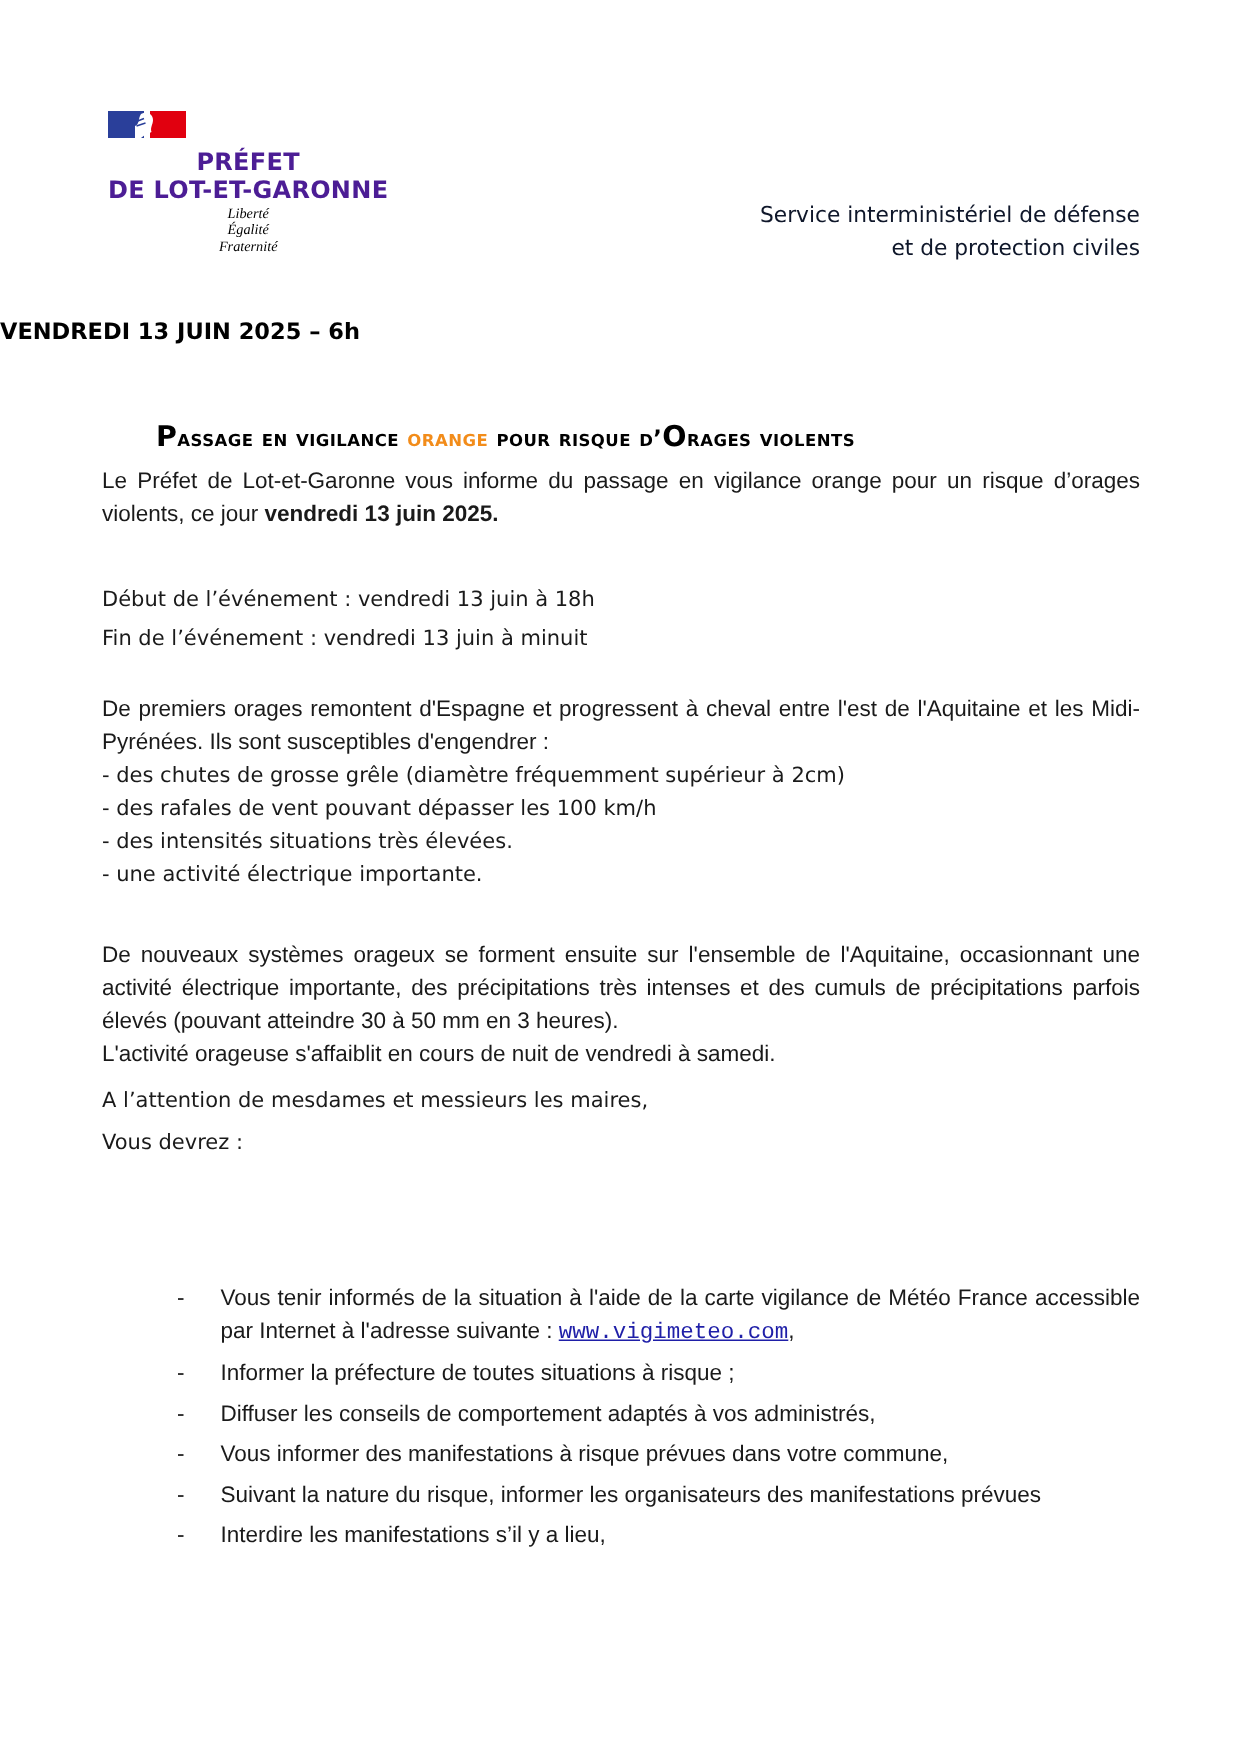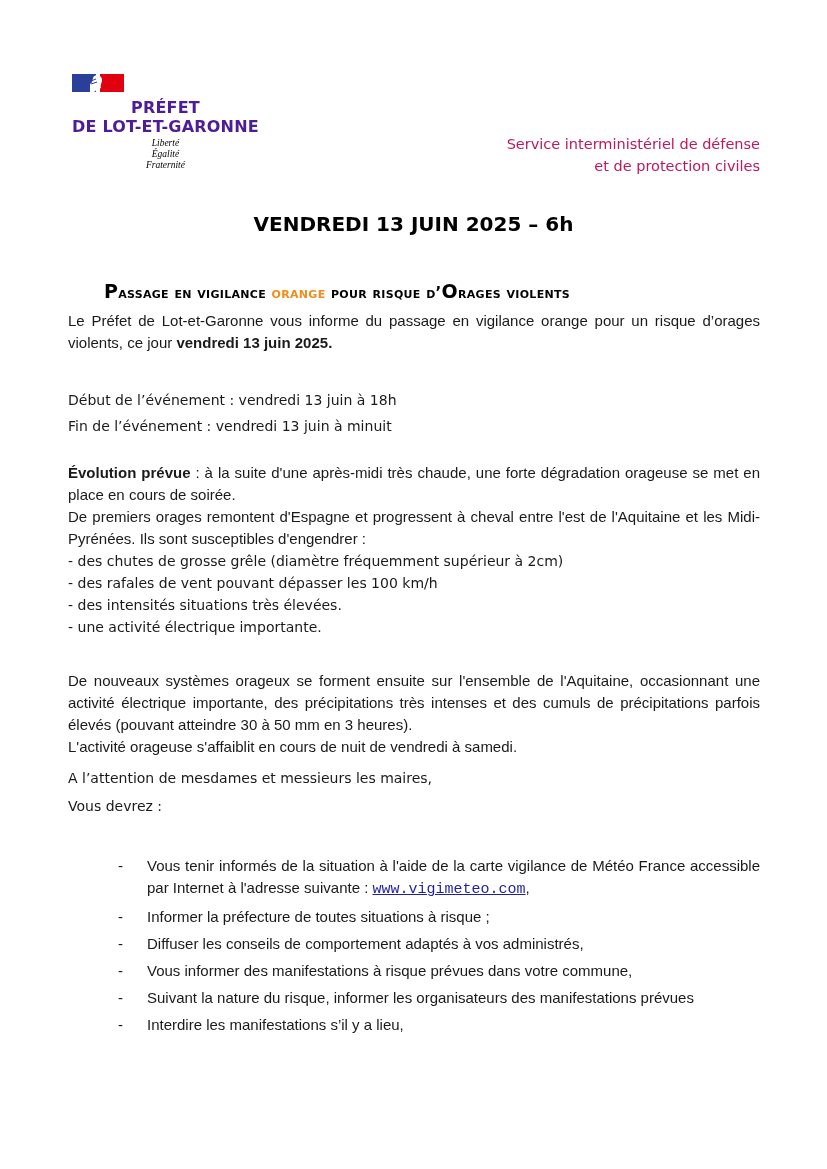--- a/index.html
+++ b/index.html
@@ -9,23 +9,23 @@
     .flag { width: 52px; height: 18px; display: flex; position: relative; }
     .flag .blue { width: 24px; height: 18px; background: #2a3f9a; }
     .flag .gap { width: 4px; height: 18px; background: #ffffff; }
     .flag .red { width: 24px; height: 18px; background: #e1000f; }
     .flag .marianne { position: absolute; left: 18px; top: 0; width: 16px; height: 18px; }
     .logo-title { margin-top: 6px; font-family: "DejaVu Sans", sans-serif; font-weight: bold;
                   font-size: 16px; line-height: 19px; letter-spacing: 0.2px; color: #4c1d95; text-align: center; }
     .motto { margin-top: 2px; font-family: "Liberation Serif", serif; font-style: italic;
              font-size: 9.5px; line-height: 11px; color: #000; text-align: center; }
     .service { position: absolute; right: 67px; top: 133px; text-align: right;
-               font-family: "DejaVu Sans", sans-serif; font-size: 14.5px; line-height: 22px; color: #be185d; }
-    .date-title { position: absolute; left: 0; width: 827px; top: 212px; text-align: center;
-                  font-family: "DejaVu Sans", sans-serif; font-weight: bold; font-size: 20px; color: #000; }
+               font-family: "DejaVu Sans", sans-serif; font-size: 14.5px; line-height: 22px; color: #0f172a; }
+    .date-title { position: absolute; left: 0; width: 827px; top: 212px; text-align: left;
+                  font-family: "DejaVu Sans", sans-serif; font-weight: bold; font-size: 15px; color: #000; }
     .main-title { position: absolute; left: 0; width: 674px; top: 280px; text-align: center;
                   font-family: "DejaVu Sans", sans-serif; font-weight: bold; font-size: 15px; color: #000;
                   font-variant: small-caps; letter-spacing: 0.3px; }
     .main-title .big { font-size: 19px; }
     .main-title .orange { color: #f28c1a; }
     .content { position: absolute; left: 68px; width: 692px; top: 310px; font-size: 15px; color: #1a1a1a; }
     .p { text-align: justify; line-height: 22px; margin: 0; }
     .dejavu { font-family: "DejaVu Sans", sans-serif; font-size: 14px; }
     .libs { font-family: "Liberation Sans", sans-serif; font-size: 15px; }
     .bullets { position: absolute; left: 118px; width: 642px; top: 855px; font-family: "Liberation Sans", sans-serif; font-size: 15px; }
@@ -69,21 +69,20 @@
 <div class="main-title"><span class="big">P</span><span>assage en vigilance </span><span class="orange">orange</span><span> pour risque d’</span><span class="big">O</span><span>rages violents</span></div>
 
 <div class="content">
   <p class="p libs"><span>Le Préfet de Lot-et-Garonne vous informe du passage en vigilance orange pour un risque d’orages violents, ce jour </span><b>vendredi 13 juin 2025.</b></p>
 
   <div style="height:33px"></div>
   <p class="p dejavu" style="line-height:26px">Début de l’événement : vendredi 13 juin à 18h</p>
   <p class="p dejavu" style="line-height:26px">Fin de l’événement : vendredi 13 juin à minuit</p>
 
   <div style="height:23px"></div>
-  <p class="p libs"><b>Évolution prévue</b><span> : à la suite d'une après-midi très chaude, une forte dégradation orageuse se met en place en cours de soirée.</span></p>
   <p class="p libs">De premiers orages remontent d'Espagne et progressent à cheval entre l'est de l'Aquitaine et les Midi-Pyrénées. Ils sont susceptibles d'engendrer :</p>
   <p class="p dejavu">- des chutes de grosse grêle (diamètre fréquemment supérieur à 2cm)</p>
   <p class="p dejavu">- des rafales de vent pouvant dépasser les 100 km/h</p>
   <p class="p dejavu">- des intensités situations très élevées.</p>
   <p class="p dejavu">- une activité électrique importante.</p>
 
   <div style="height:32px"></div>
   <p class="p libs">De nouveaux systèmes orageux se forment ensuite sur l'ensemble de l'Aquitaine, occasionnant une activité électrique importante, des précipitations très intenses et des cumuls de précipitations parfois élevés (pouvant atteindre 30 à 50 mm en 3 heures).</p>
   <p class="p libs">L'activité orageuse s'affaiblit en cours de nuit de vendredi à samedi.</p>
 

